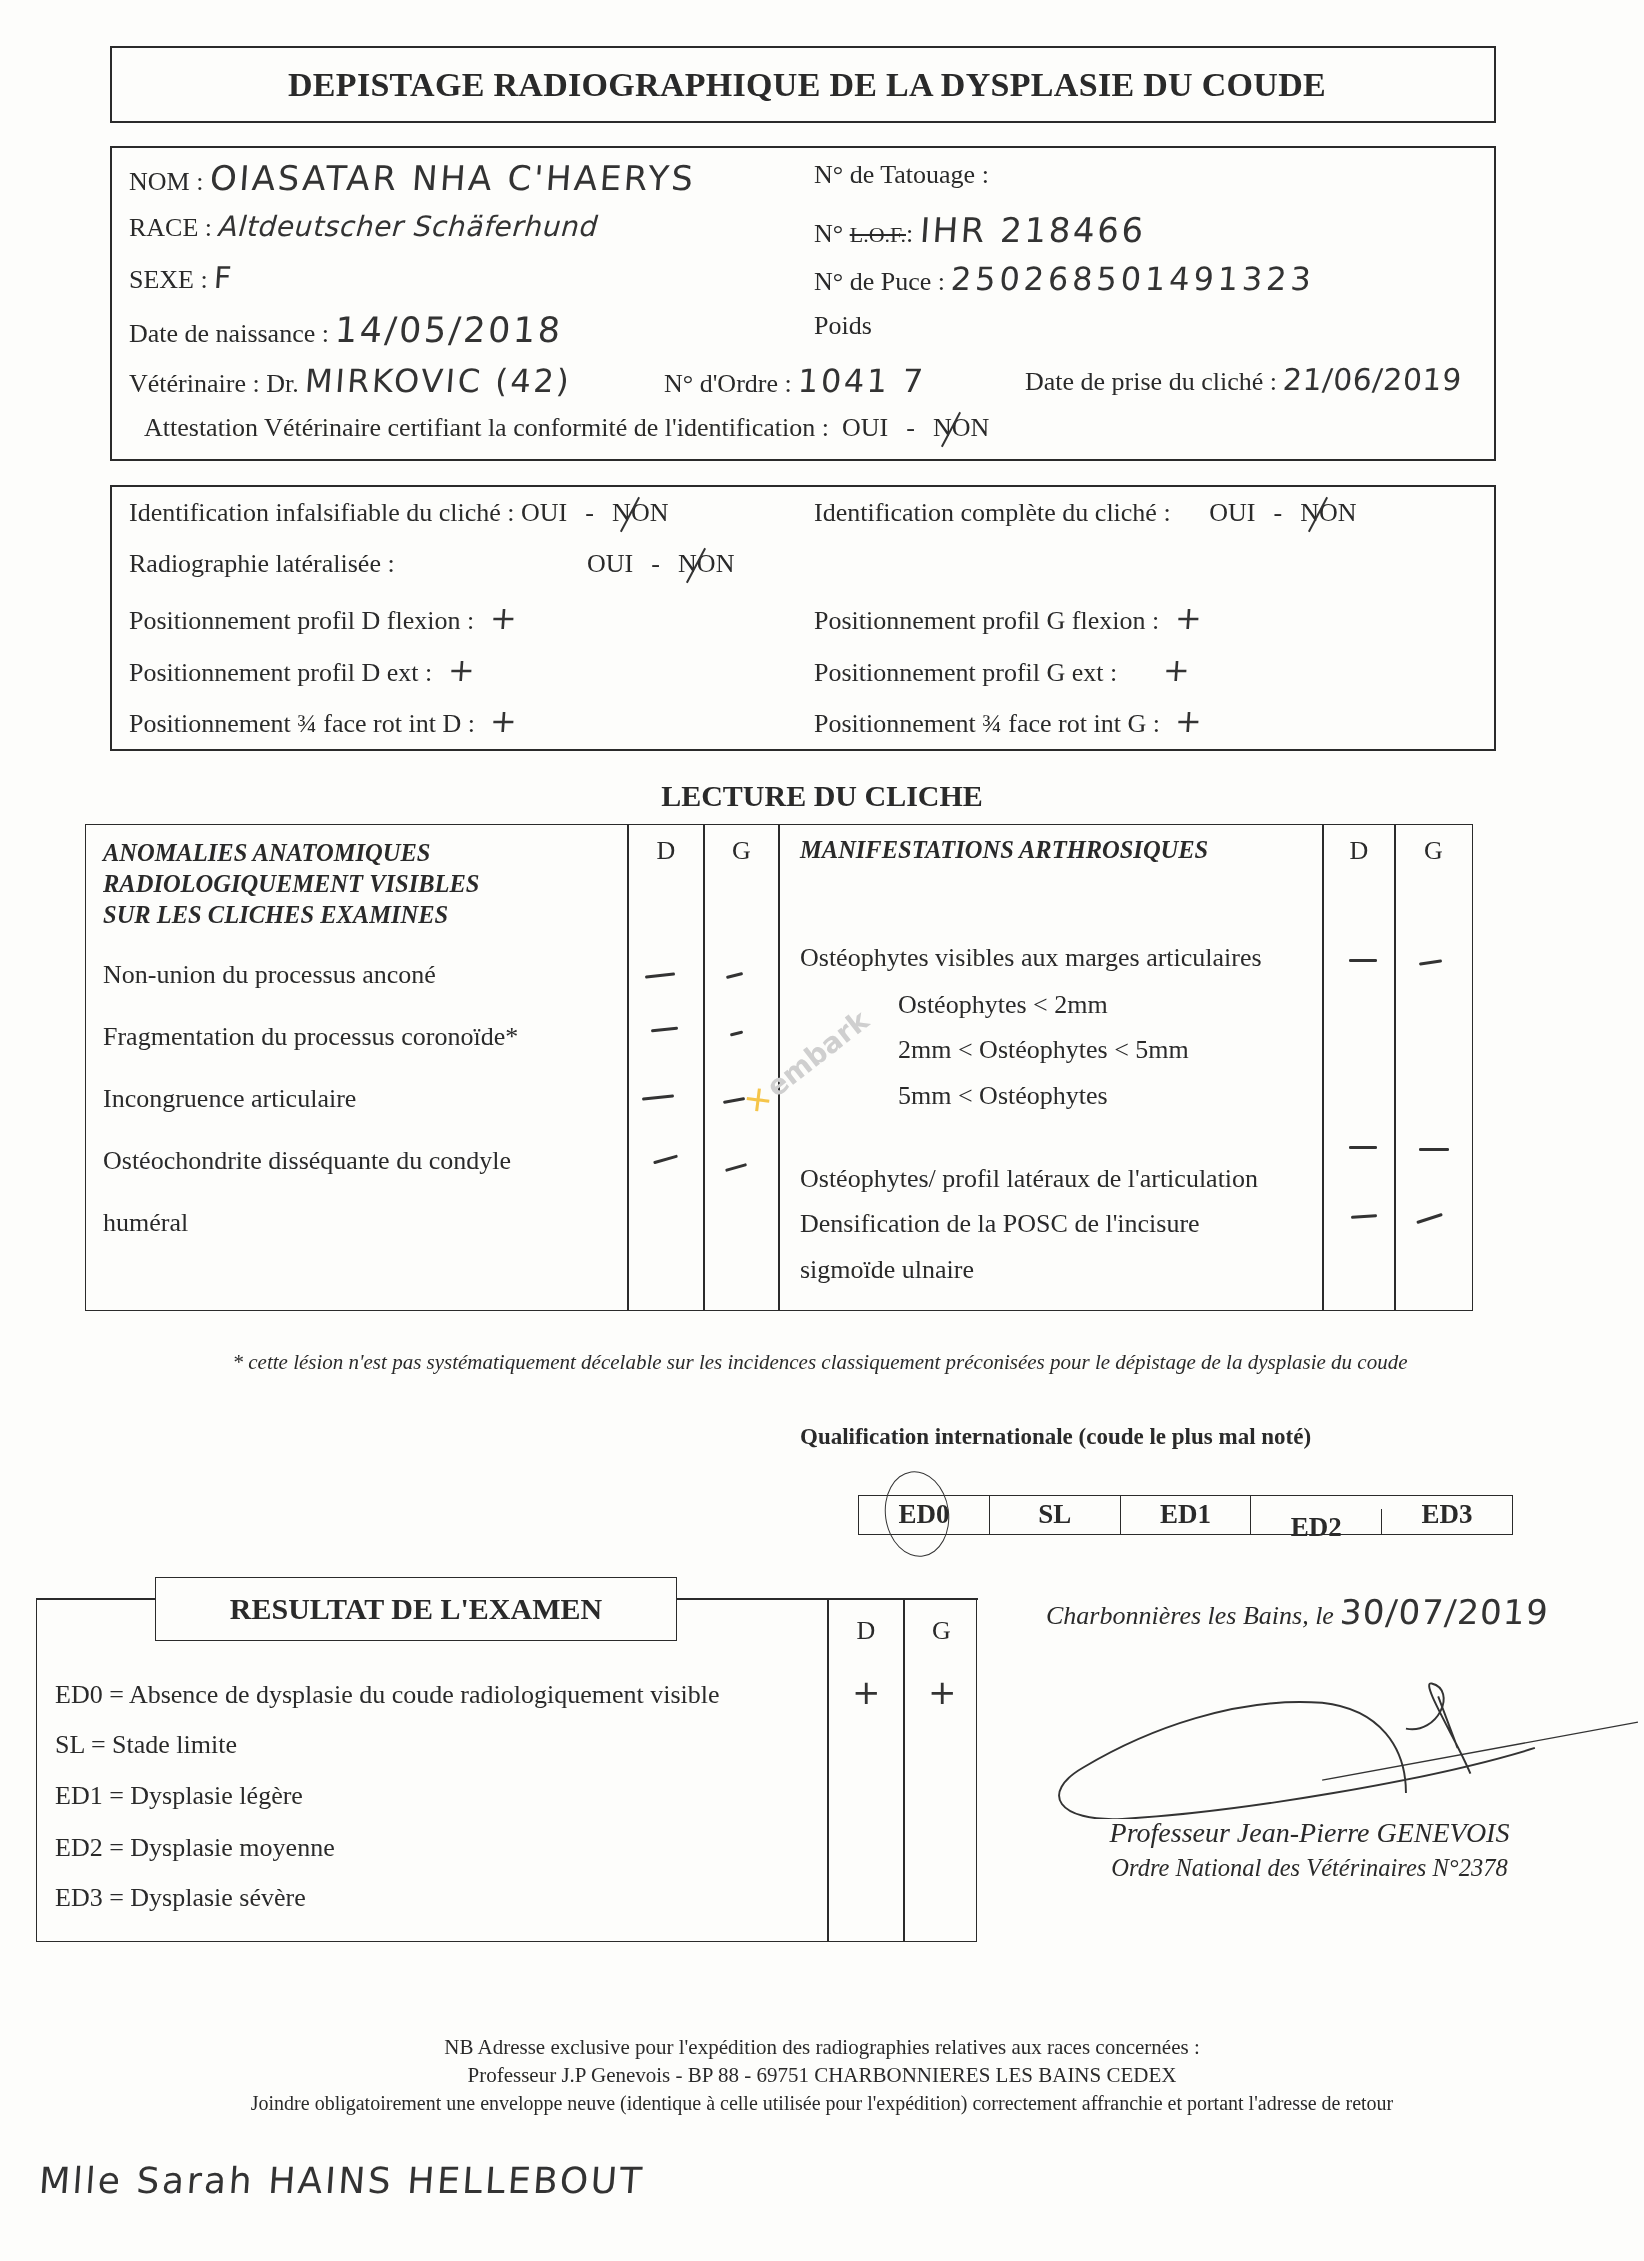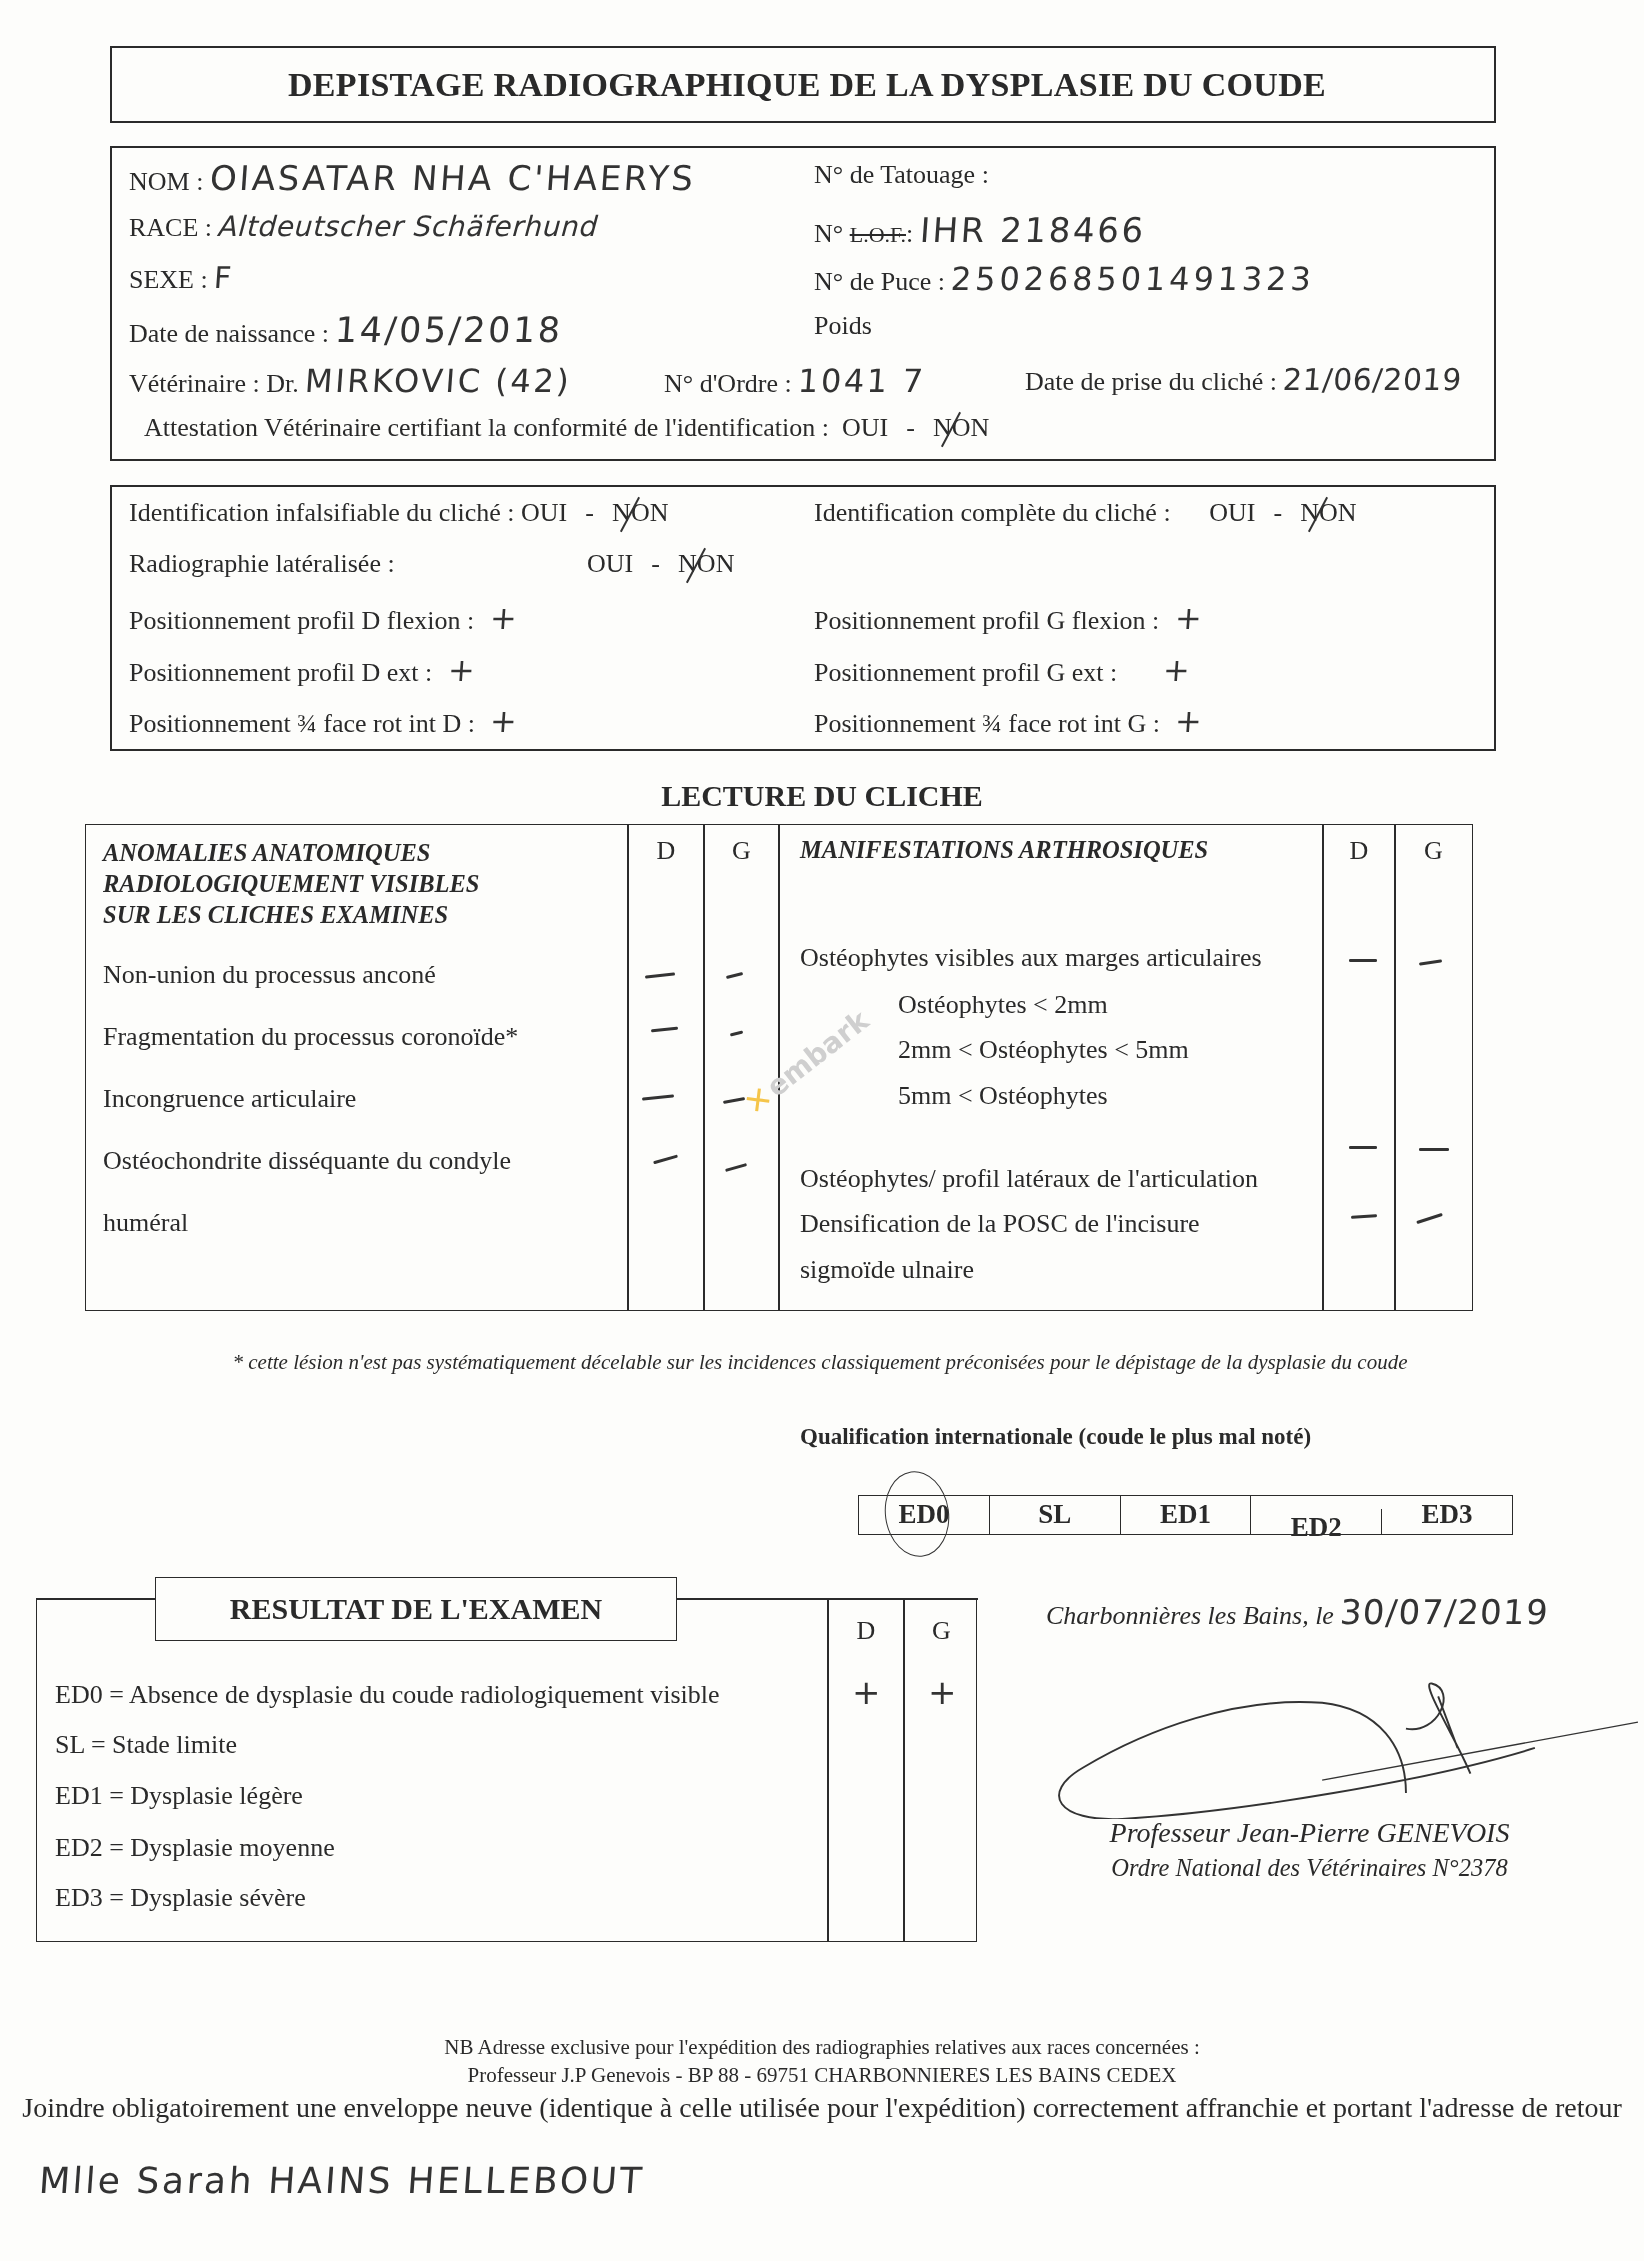--- a/index.html
+++ b/index.html
@@ -243,15 +243,15 @@
 <svg class="abs" style="left:1045px; top:1664px;" width="593" height="155" viewBox="0 0 920 240">
   <path d="M 760 130 C 600 180, 300 230, 120 240 C 20 245, -10 200, 60 160 C 160 100, 300 50, 430 60 C 520 70, 560 130, 560 200" fill="none" stroke="#333" stroke-width="3"></path>
   <path d="M 560 100 C 610 110, 640 40, 600 30 C 580 25, 640 120, 660 170 M 610 50 L 640 130" fill="none" stroke="#333" stroke-width="3"></path>
   <path d="M 430 180 L 920 90" fill="none" stroke="#333" stroke-width="2"></path>
 </svg>
 <div class="abs itl center" style="left:1032px; width:555px; top:1817px; font-size:28px;">Professeur Jean-Pierre GENEVOIS</div>
 <div class="abs itl center" style="left:1032px; width:555px; top:1854px; font-size:24.5px;">Ordre National des Vétérinaires N°2378</div>
 
 <div class="abs center" style="left:0; width:1644px; top:2035px; font-size:21px;">NB Adresse exclusive pour l'expédition des radiographies relatives aux races concernées :</div>
 <div class="abs center" style="left:0; width:1644px; top:2063px; font-size:21px;">Professeur J.P Genevois - BP 88 - 69751 CHARBONNIERES LES BAINS CEDEX</div>
-<div class="abs center" style="left:0; width:1644px; top:2092px; font-size:28px;">Joindre obligatoirement une enveloppe neuve (identique à celle utilisée pour l'expédition) correctement affranchie et portant l'adresse de retour</div>
+<div class="abs center" style="left:0; width:1644px; top:2092px; font-size:20px;">Joindre obligatoirement une enveloppe neuve (identique à celle utilisée pour l'expédition) correctement affranchie et portant l'adresse de retour</div>
 <div class="abs hand" style="left:39px; top:2160px; font-size:36px;">Mlle Sarah HAINS HELLEBOUT</div>
 
 
 </body></html>

